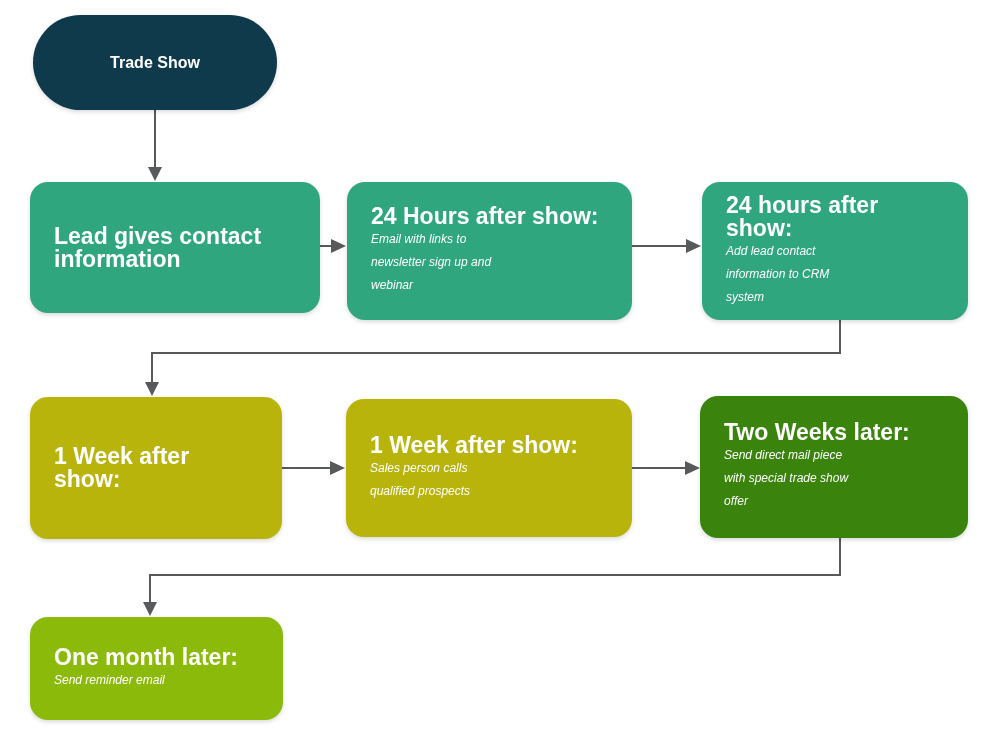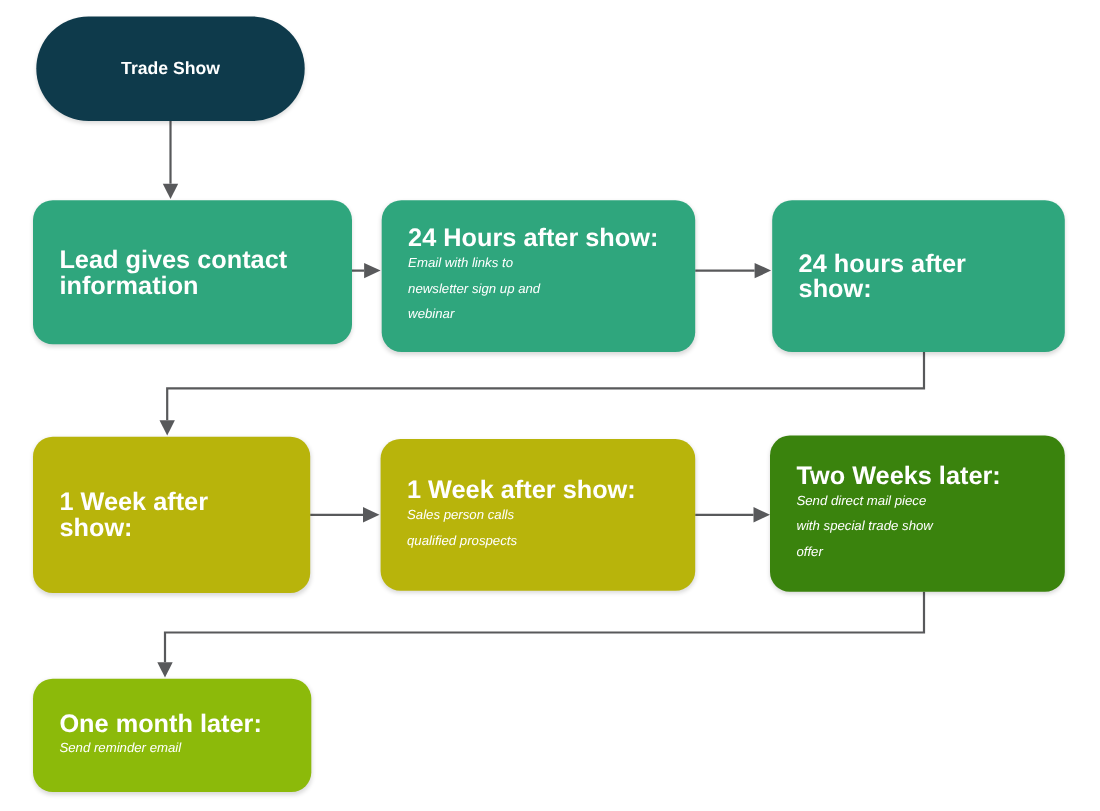--- a/index.html
+++ b/index.html
@@ -117,20 +117,23 @@
 
   <div class="node n2" style="background-color: rgb(47, 166, 125);">
     <div class="node-title">24 Hours after show:</div>
     <div class="node-body">Email with links to
 newsletter sign up and
 webinar</div>
   </div>
 
   <div class="node n3" style="background-color: rgb(47, 166, 125);">
     <div class="node-title">24 hours after show:</div>
+    <div class="node-body">Add lead contact
+information to CRM
+system</div>
   </div>
 
   <div class="node n4" style="background-color: rgb(184, 180, 11);">
     <div class="node-title">1 Week after show:</div>
   </div>
 
   <div class="node n5" style="background-color: rgb(184, 180, 11);">
     <div class="node-title">1 Week after show:</div>
     <div class="node-body">Sales person calls
 qualified prospects</div>

